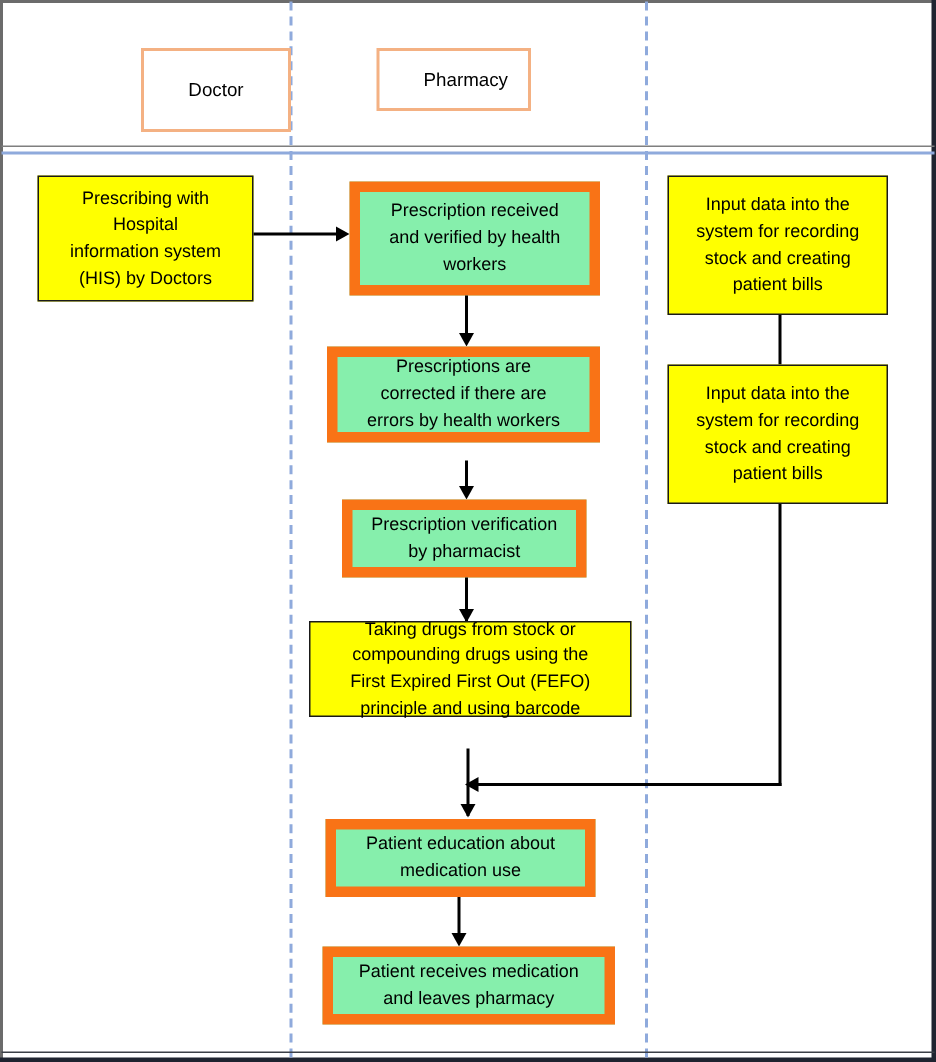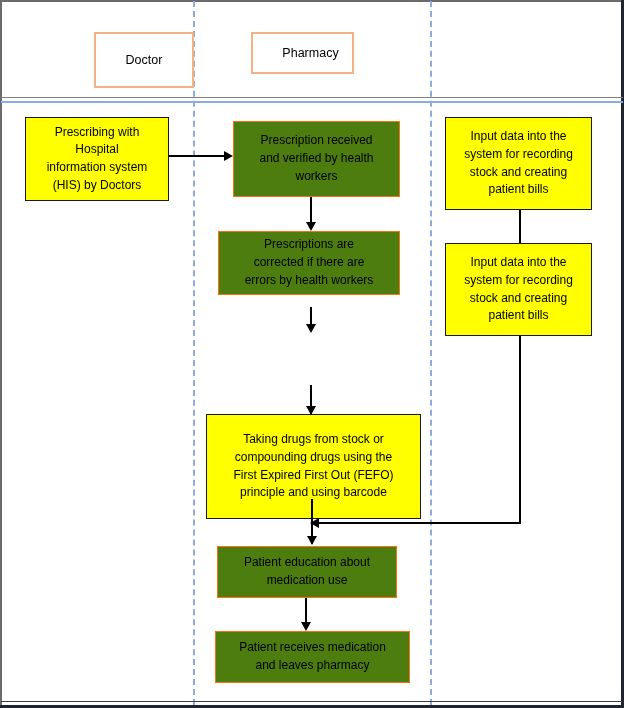--- a/index.html
+++ b/index.html
@@ -74,22 +74,22 @@
     align-items: center;
     justify-content: center;
     text-align: center;
     color: #000000;
     font-size: 12px;
     line-height: 1.48;
     padding: 3px 6px;
     white-space: pre-line;
   }
   .node.plain {
-    background: #4d7c0f;
-    border: 1px solid #f97316;
+    background: #86efac;
+    border: 7px solid #f97316;
   }
   .node.highlight {
     background: #ffff00;
     border: 1px solid #1a1a1a;
   }
 
   
   .conn-v, .conn-h {
     position: absolute;
     background: #000000;
@@ -158,25 +158,27 @@
   <div class="conn-v" style="left:310px; top:197px; height:28px;"></div>
   <div class="arrow down" style="left:306px; top:222px;"></div>
 
   <div class="node plain" style="left:218px; top:231px; width:182px; height:64px;">Prescriptions are
 corrected if there are
 errors by health workers</div>
 
   <div class="conn-v" style="left:310px; top:307px; height:24px;"></div>
   <div class="arrow down" style="left:306px; top:324px;"></div>
 
+  <div class="node plain" style="left:228px; top:333px; width:163px; height:52px;">Prescription verification
+by pharmacist</div>
 
   <div class="conn-v" style="left:310px; top:385px; height:29px;"></div>
   <div class="arrow down" style="left:306px; top:406px;"></div>
 
-  <div class="node highlight" style="left:206px; top:414px; width:215px; height:105px;">Taking drugs from stock or
+  <div class="node highlight" style="left:206px; top:414px; width:215px; height:64px;">Taking drugs from stock or
 compounding drugs using the
 First Expired First Out (FEFO)
 principle and using barcode</div>
 
   <div class="conn-v" style="left:311px; top:499px; height:45px;"></div>
   <div class="arrow down" style="left:307px; top:536px;"></div>
 
   <div class="node plain" style="left:217px; top:546px; width:180px; height:52px;">Patient education about
 medication use</div>
 

